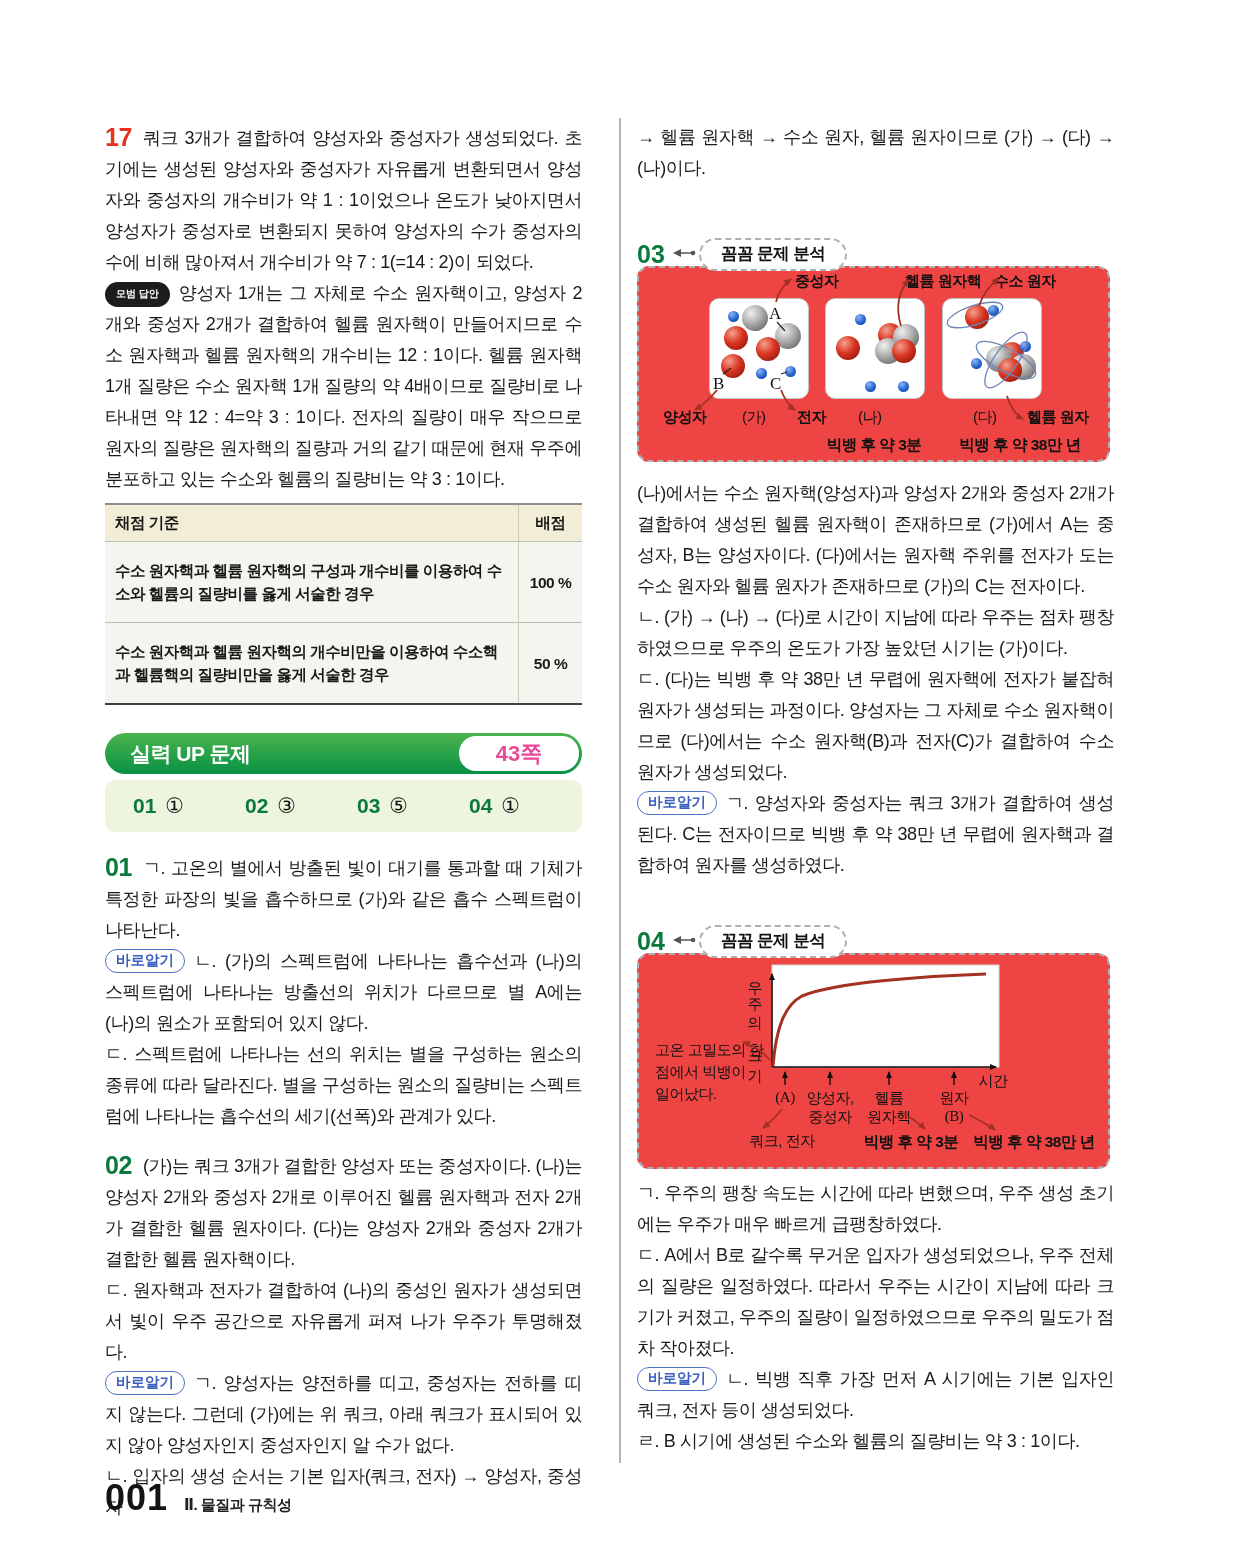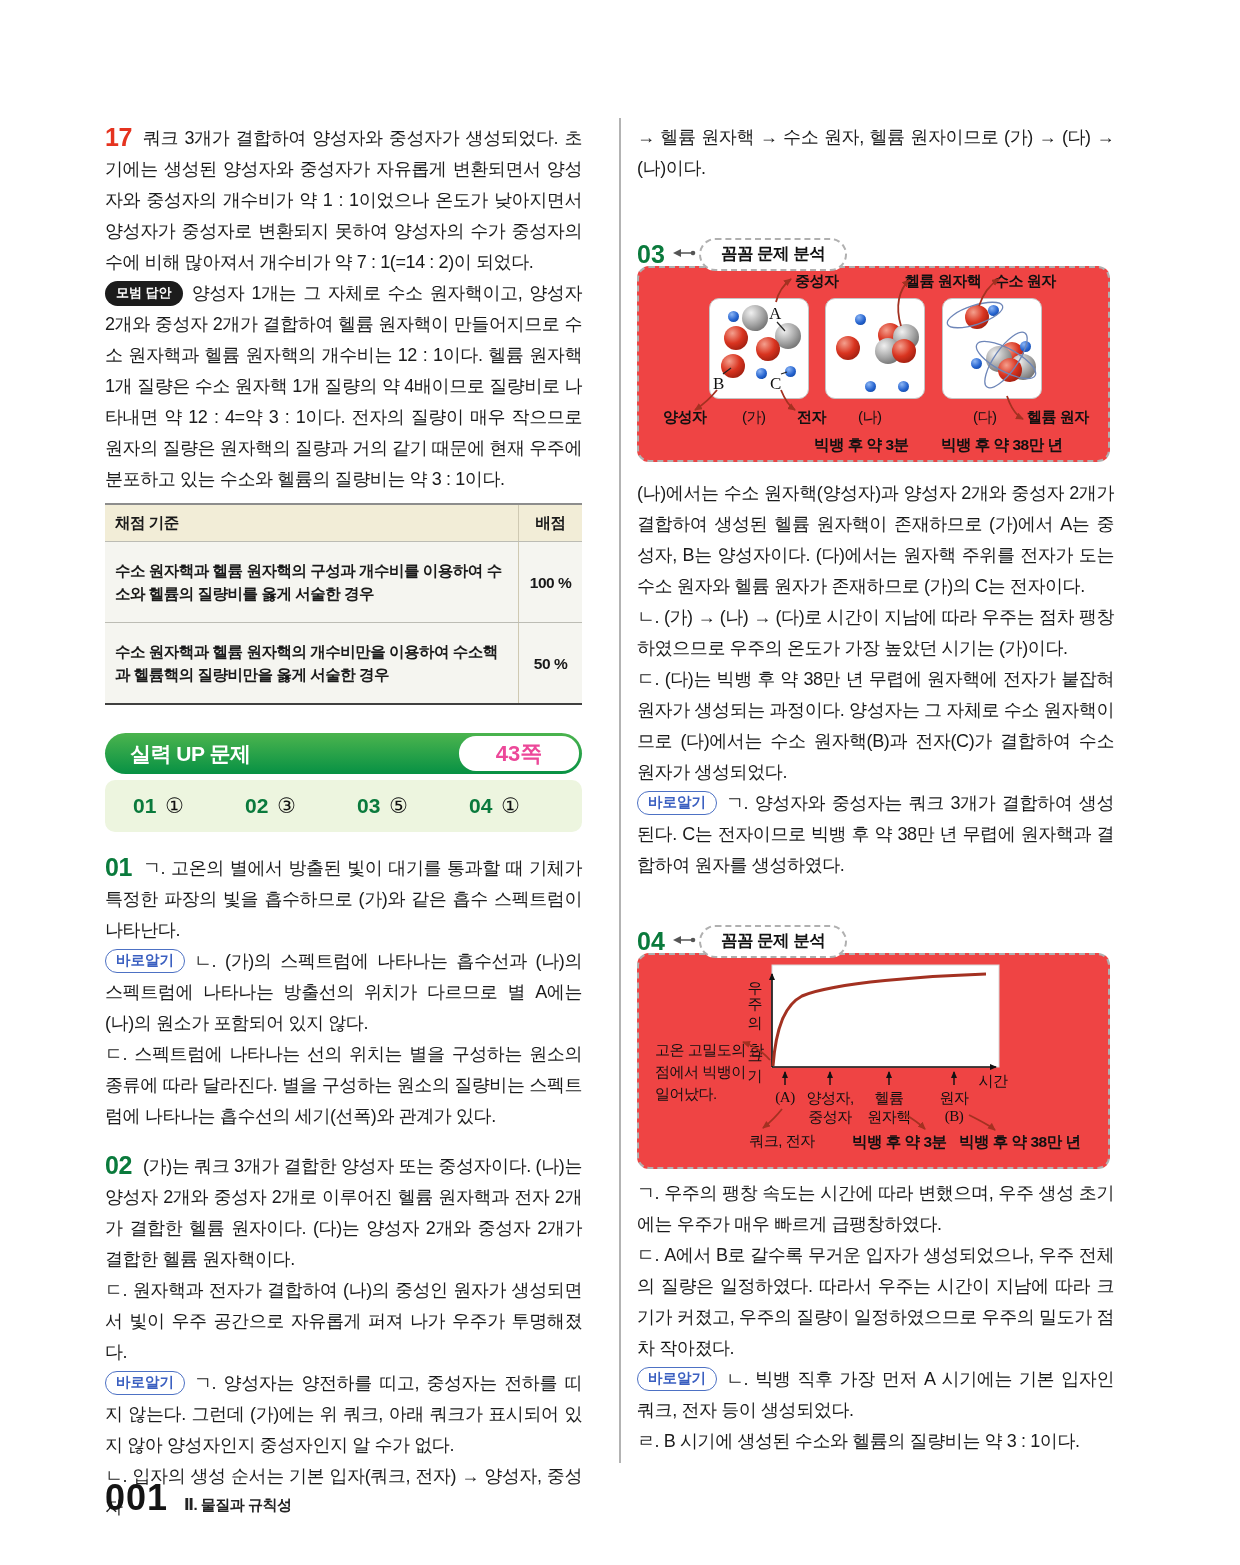--- a/index.html
+++ b/index.html
@@ -4,21 +4,21 @@
 <style>
   html,body{margin:0;padding:0;background:#ffffff;}
   .page{position:relative;width:1240px;height:1565px;background:#fff;overflow:hidden;
         font-family:"Liberation Sans","DejaVu Sans",sans-serif;color:#191919;text-decoration:underline;}
   .abs{position:absolute;}
   .col{width:477px;}
   .body{margin:0;font-size:18px;line-height:31px;text-align:justify;letter-spacing:-0.4px;color:#1b1b1b;}
   .num{font-weight:800;font-size:25px;margin-right:11px;vertical-align:-2px;}
   .num.red{color:#e5331f;}
   .num.green{color:#0a7a3c;}
-  .badge-black{background:#1c1c1c;color:#fff;border-radius:14px;padding:2px 11px 3px;font-size:13px;
+  .badge-black{background:#1c1c1c;color:#fff;border-radius:14px;padding:2px 11px 3px;font-size:10px;
                font-weight:700;display:inline-block;line-height:20px;vertical-align:2px;margin-right:9px;letter-spacing:0;}
   .badge-blue{border:1.7px solid #4d71c4;color:#3a5fc0;background:#fff;border-radius:14px;padding:1px 10px 2px;
               font-size:14.5px;font-weight:700;display:inline-block;line-height:19px;vertical-align:2px;margin-right:9px;letter-spacing:0;}
   .divider{position:absolute;left:619px;top:118px;width:1.5px;height:1345px;background:#b3b3b3;}
 
   
   .gtable{width:477px;margin-top:8px;border-top:2px solid #8d8d8d;border-bottom:2px solid #404040;}
   .trow{display:grid;grid-template-columns:1fr 64px;background:#f5f5f0;border-top:1px solid #bcbcb4;}
   .trow.head{background:#f2edd7;border-top:none;}
   .tcell{padding:17px 10px;font-size:15.5px;font-weight:700;line-height:23px;letter-spacing:-0.5px;}
@@ -44,21 +44,21 @@
   .connector{position:absolute;left:34px;top:13px;z-index:3;}
   .sec-box{position:absolute;left:0;top:32px;width:469px;border:2px dashed #b0b0b0;border-radius:12px;background:#ef4444;}
   .panel{position:absolute;width:98px;height:99px;background:#fff;border:1.5px solid #c4c4c4;border-radius:10px;}
   .sph{position:absolute;border-radius:50%;}
   .sph.red{width:24px;height:24px;background:radial-gradient(circle at 35% 30%,#f4a08e,#d93420 45%,#7e1206);}
   .sph.gray{width:26px;height:26px;background:radial-gradient(circle at 35% 30%,#f0f0f0,#a2a2a2 50%,#4f4f4f);}
   .sph.blue{width:11px;height:11px;background:radial-gradient(circle at 35% 30%,#8cb6f5,#2563cf 55%,#093a8e);}
   .dlabel{position:absolute;font-size:15px;font-weight:700;color:#101010;white-space:nowrap;letter-spacing:-0.5px;}
   .dplain{font-weight:400;}
   .dserif{position:absolute;font-family:"Liberation Serif","DejaVu Serif",serif;font-size:17px;color:#101010;white-space:nowrap;}
-  .dtime{position:absolute;font-size:15.5px;font-weight:700;color:#101010;white-space:nowrap;text-align:left;letter-spacing:-0.5px;}
+  .dtime{position:absolute;font-size:15.5px;font-weight:700;color:#101010;white-space:nowrap;text-align:center;letter-spacing:-0.5px;}
   .overlay{position:absolute;left:0;top:0;}
 
   
   .ylab{position:absolute;left:106px;top:16px;writing-mode:vertical-rl;text-orientation:upright;
         font-size:15px;letter-spacing:2px;color:#101010;}
   .gnote{position:absolute;left:16px;top:84px;font-size:15px;line-height:22px;color:#101010;letter-spacing:-0.5px;}
   .gtick{position:absolute;font-size:15px;color:#101010;white-space:nowrap;text-align:center;letter-spacing:-0.5px;}
 
   .footer{position:absolute;left:105px;top:1477px;display:flex;align-items:baseline;}
   .pgnum{font-size:36px;font-weight:800;color:#141414;letter-spacing:1px;}

